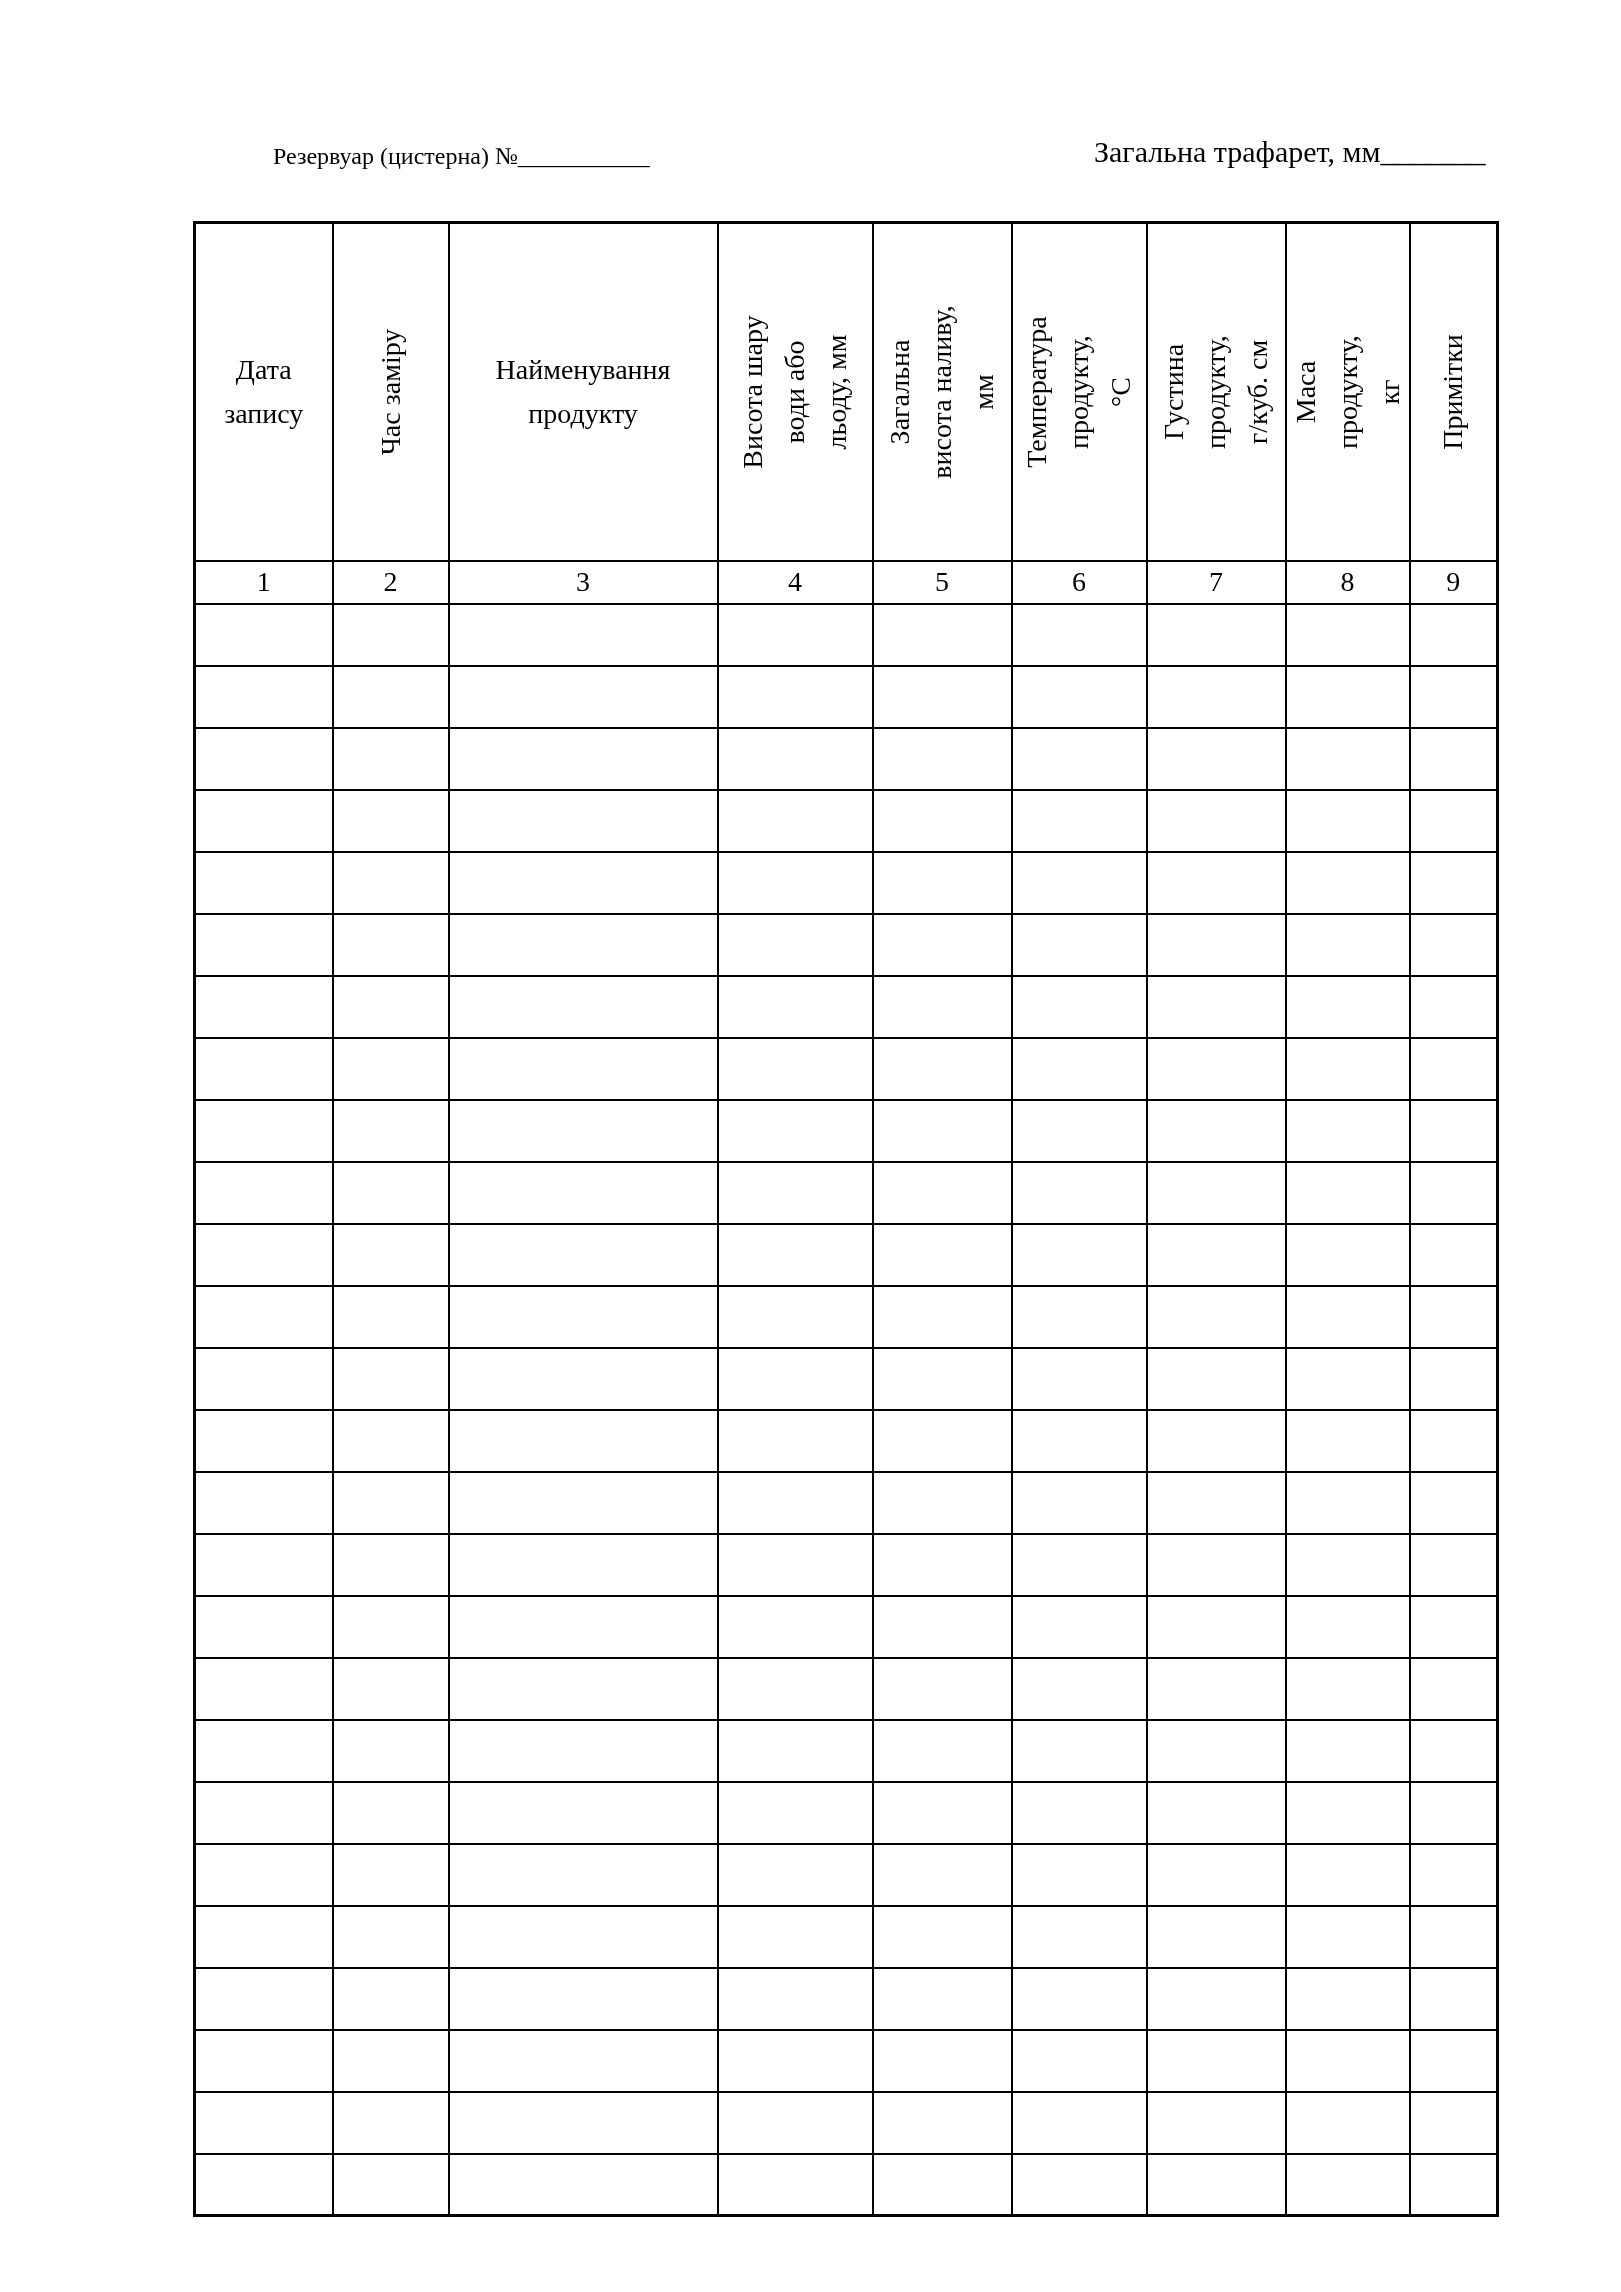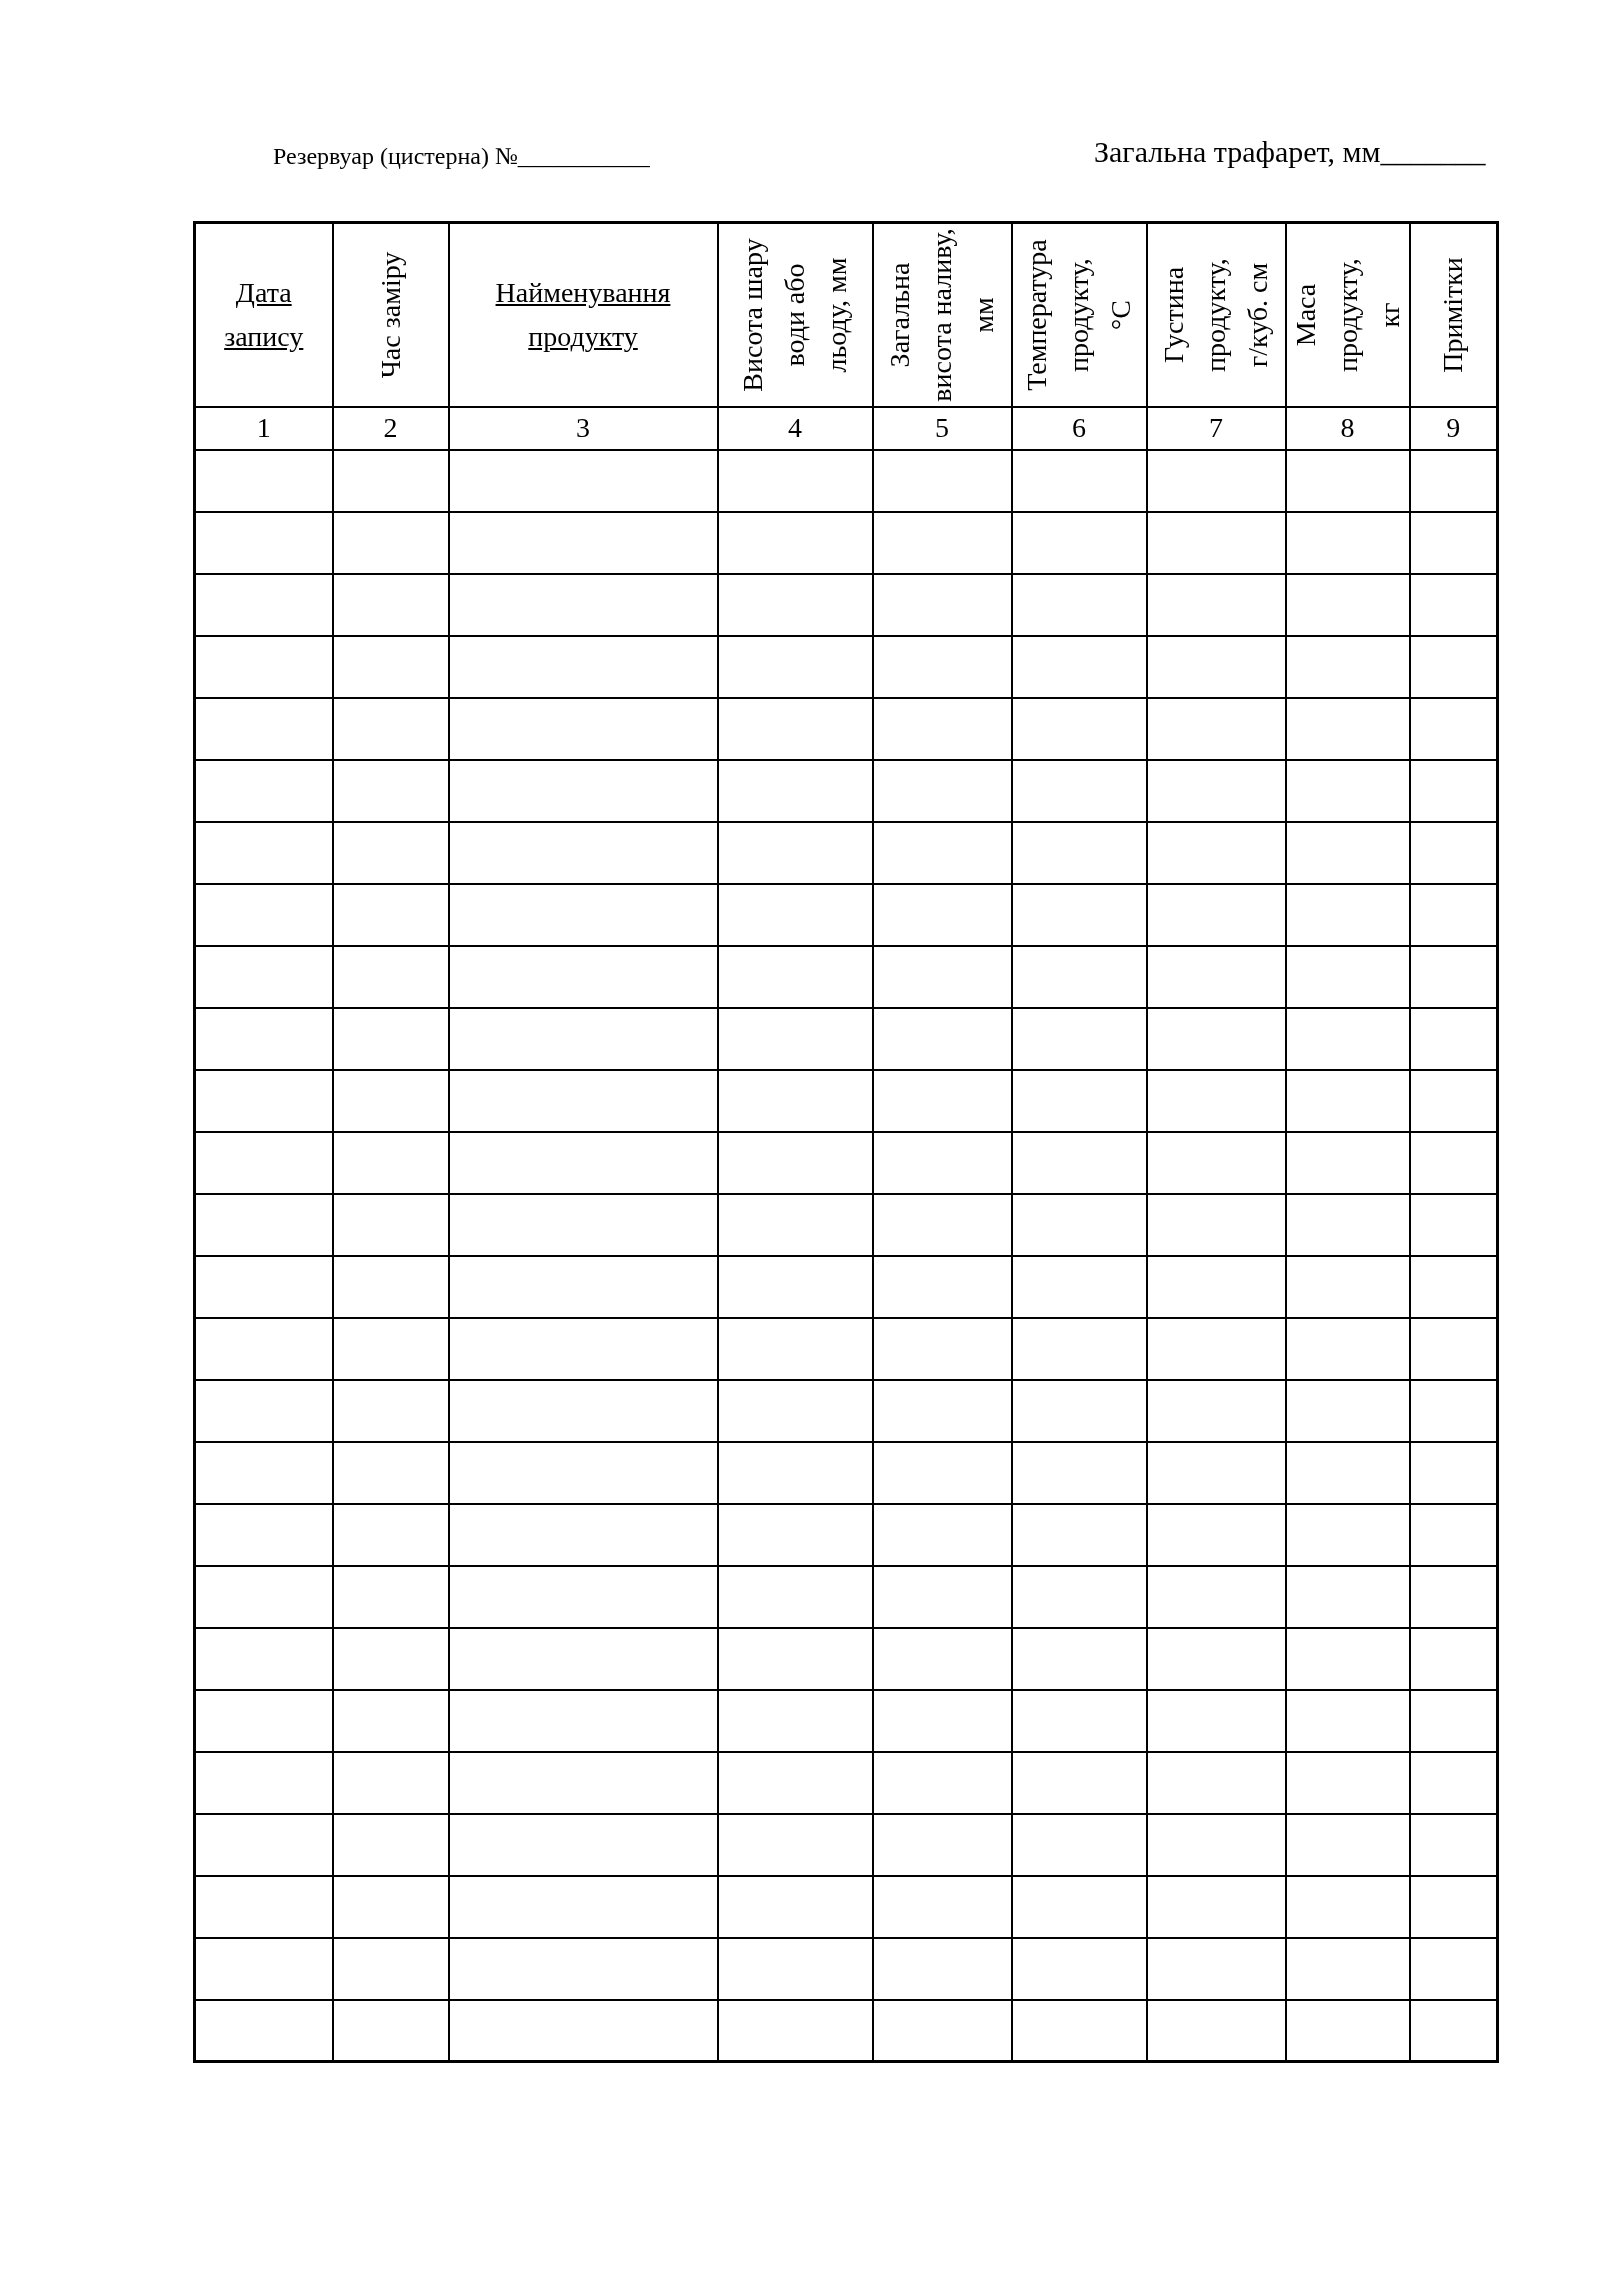--- a/index.html
+++ b/index.html
@@ -50,21 +50,21 @@
   }
   col.c1 { width: 138px; }
   col.c2 { width: 116px; }
   col.c3 { width: 269px; }
   col.c4 { width: 155px; }
   col.c5 { width: 139px; }
   col.c6 { width: 135px; }
   col.c7 { width: 139px; }
   col.c8 { width: 124px; }
   col.c9 { width: 88px; }
-  tr.header-row { height: 184px; text-decoration: underline; }
+  tr.header-row { height: 338px; }
   tr.number-row { height: 43px; }
   tr.body-row   { height: 62px; }
   .h-label {
     display: block;
     white-space: pre-line;
     line-height: 1.55;
     text-align: center;
   }
   th.vert-cell { position: relative; }
   .vert-label {

